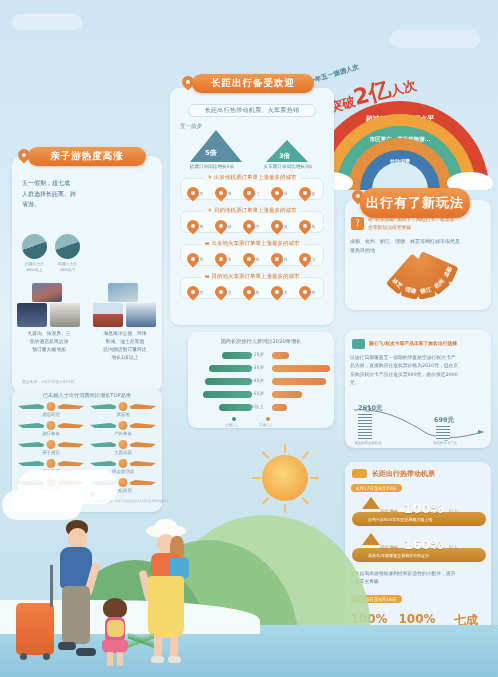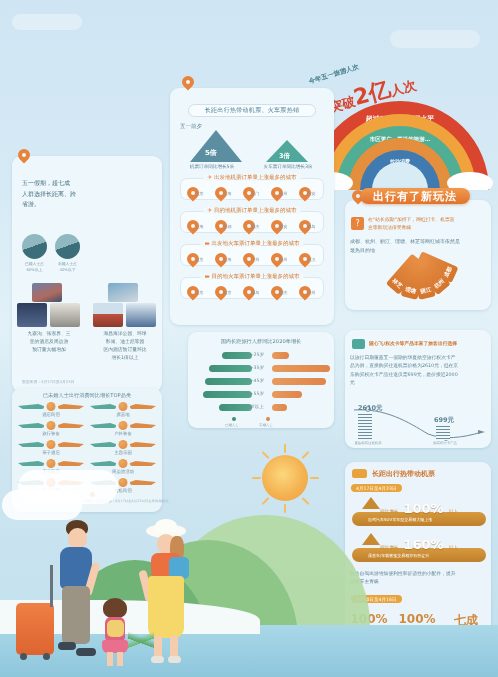--- a/index.html
+++ b/index.html
@@ -165,20 +165,23 @@
       <span style="font-size:5px;top:8px;">拉动消费</span>
     </div>
     <div class="arc" style="bottom:0;width:56px;height:28px;background:#d8ecf6;"></div>
     <div class="cloud" style="left:2px;bottom:-4px;width:46px;height:22px;"></div>
     <div class="cloud" style="left:142px;bottom:-4px;width:46px;height:22px;"></div>
   </div>
 
   <div class="panel" style="left:12px;top:156px;width:150px;height:236px;">
   </div>
   <div class="pin" style="left:18px;top:149px;"></div>
+  <div class="pill" style="left:28px;top:147px;width:118px;height:19px;font-size:9.5px;">
+    <span>亲子游热度高涨</span>
+  </div>
 
   <div style="position:absolute;left:22px;top:178px;width:62px;font-size:6px;color:#46707f;line-height:1.75;white-space:pre-line;">五一假期，超七成
 人群选择长距离、跨
 省游。</div>
 
 
   <div class="yin" style="left:22px;top:234px;width:25px;height:25px;"></div>
   <div class="yin" style="left:55px;top:234px;width:25px;height:25px;"></div>
   <div style="position:absolute;left:17px;top:261px;width:35px;font-size:3.8px;color:#7e9dac;text-align:center;line-height:1.5;white-space:pre-line;">已婚人士占
 60%以上</div>
@@ -274,20 +277,23 @@
   <div style="position:absolute;left:58px;top:492px;">
     <span style="position:absolute;left:0;top:0;width:5px;height:5px;border-radius:50%;background:#5aa79b;"></span>
     <span style="position:absolute;left:-6px;top:7px;font-size:3.6px;color:#8aa6b4;white-space:nowrap;">已婚人士</span>
     <span style="position:absolute;left:32px;top:0;width:5px;height:5px;border-radius:50%;background:#dd8a46;"></span>
     <span style="position:absolute;left:26px;top:7px;font-size:3.6px;color:#8aa6b4;white-space:nowrap;">未婚人士</span>
   </div>
   <div class="note" style="position:absolute;left:98px;top:499px;font-size:3.4px;white-space:nowrap;">数据来源：4月17日至4月23日与去年同期对比</div>
 
   <div class="panel" style="left:170px;top:88px;width:164px;height:237px;"></div>
   <div class="pin" style="left:182px;top:76px;"></div>
+  <div class="pill" style="left:192px;top:74px;width:122px;height:19px;font-size:9.5px;">
+    <span>长距出行备受欢迎</span>
+  </div>
 
   <div class="subhead" style="position:absolute;left:188px;top:104px;width:128px;height:13px;">
     <span>长距出行热带动机票、火车票热销</span>
   </div>
 
   <div style="position:absolute;left:180px;top:123px;font-size:5.5px;color:#5f8496;">五一前夕</div>
 
   <div class="tri" style="left:190px;top:130px;border-left:26px solid transparent;border-right:26px solid transparent;border-bottom:32px solid #5b8ea1;"></div>
   <div style="position:absolute;left:205px;top:148px;font-size:7px;color:#fff;font-weight:bold;">5倍</div>
   <div style="position:absolute;left:177px;top:164px;width:70px;text-align:center;font-size:4.6px;color:#5f8496;">机票订单同比增长5倍</div>
@@ -392,21 +398,21 @@
 
   <div style="position:absolute;left:232px;top:417px;">
     <span style="position:absolute;left:0;top:0;width:4px;height:4px;border-radius:50%;background:#3f8f77;"></span>
     <span style="position:absolute;left:-7px;top:6px;font-size:3.4px;color:#8aa6b4;white-space:nowrap;">已婚人士</span>
     <span style="position:absolute;left:34px;top:0;width:4px;height:4px;border-radius:50%;background:#e0854a;"></span>
     <span style="position:absolute;left:27px;top:6px;font-size:3.4px;color:#8aa6b4;white-space:nowrap;">未婚人士</span>
   </div>
 
   <div class="panel" style="left:345px;top:200px;width:146px;height:110px;"></div>
   <div class="pin" style="left:352px;top:190px;"></div>
-  <div class="pill" style="left:360px;top:188px;width:110px;height:16px;font-size:11px;">
+  <div class="pill" style="left:360px;top:188px;width:110px;height:30px;font-size:13px;">
     <span>出行有了新玩法</span>
   </div>
 
   <div style="position:absolute;left:351px;top:217px;width:13px;height:13px;border-radius:2px;background:#e8833c;color:#fff;font-size:8px;text-align:center;line-height:13px;">?</div>
   <div style="position:absolute;left:368px;top:216px;width:118px;font-size:4.8px;color:#d2762f;line-height:1.7;white-space:pre-line;">在“站长假期”加持下，网红打卡、机票盲
 盒等新玩法倍受青睐</div>
   <div style="position:absolute;left:350px;top:237px;width:136px;font-size:5px;color:#5f8496;line-height:1.7;white-space:pre-line;">成都、杭州、丽江、理塘、林芝等网红城市依然是
 最热目的地</div>
 
   <div style="position:absolute;left:418px;top:258px;width:1px;height:1px;">

